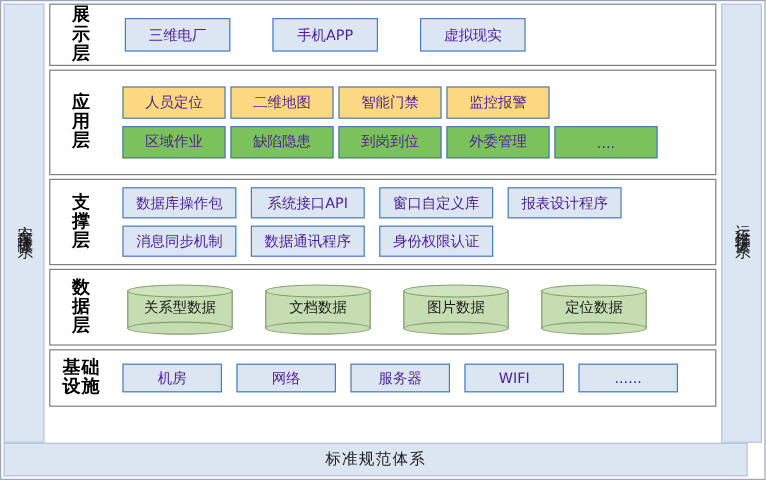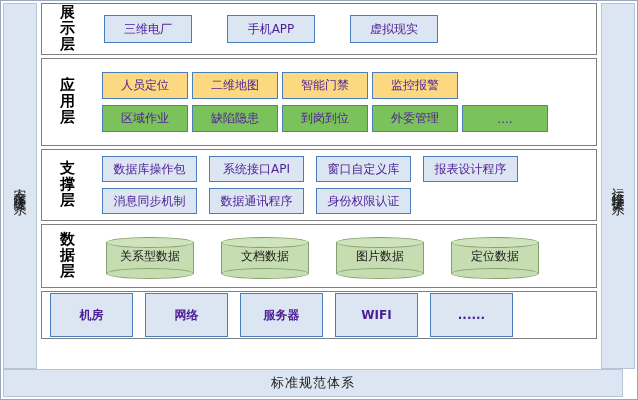--- a/index.html
+++ b/index.html
@@ -140,21 +140,21 @@
     position:absolute;left:0;top:31px;
     width:88px;height:11px;
     background:#c5ddb0;
     border:1px solid #86a06e;
     border-radius:50%;
     box-sizing:border-box;
   }
   .cyl .cap-label{position:relative;z-index:3;}
   
   .layer-infra{height:48px;}
-  .layer-infra .node{width:83px;height:44px;font-weight:bold;}
+  .layer-infra .node{width:83px;height:24px;}
   .layer-infra .row{gap:12px;padding-left:8px;}
   
   .bottom-bar{
     position:absolute;
     left:2px;right:14px;bottom:2px;
     height:28px;
     background:#dce5f2;
     border:1px solid #b6c4da;
     box-sizing:border-box;
     display:flex;align-items:center;justify-content:center;
@@ -275,20 +275,26 @@
             <span class="body"></span>
             <span class="bottom"></span>
             <span class="top"></span>
             <span class="cap-label">定位数据</span>
           </div>
         </div>
       </div>
     </div>
 
     <div class="layer layer-infra">
+      <div class="layer-label">
+        <span class="label-vert">
+          <span>基础</span>
+          <span>设施</span>
+        </span>
+      </div>
       <div class="layer-body">
         <div class="row">
           <div class="node blue">机房</div>
           <div class="node blue">网络</div>
           <div class="node blue">服务器</div>
           <div class="node blue">WIFI</div>
           <div class="node blue">......</div>
         </div>
       </div>
     </div>

